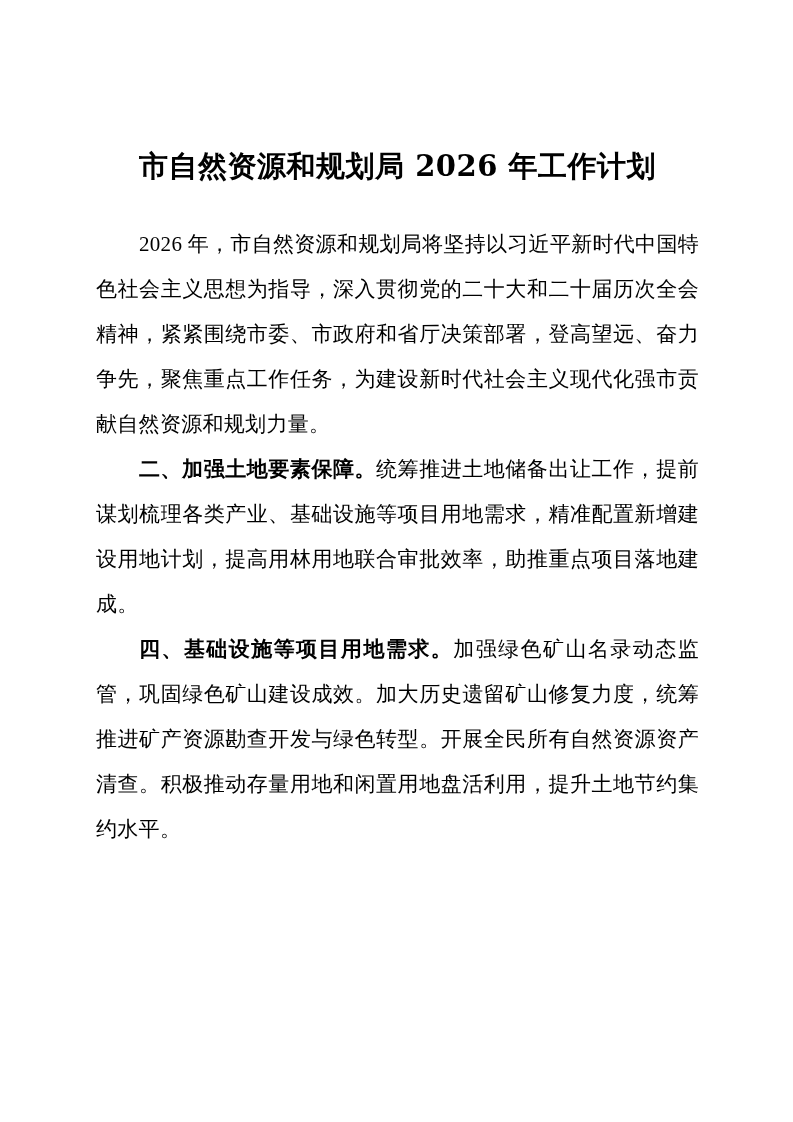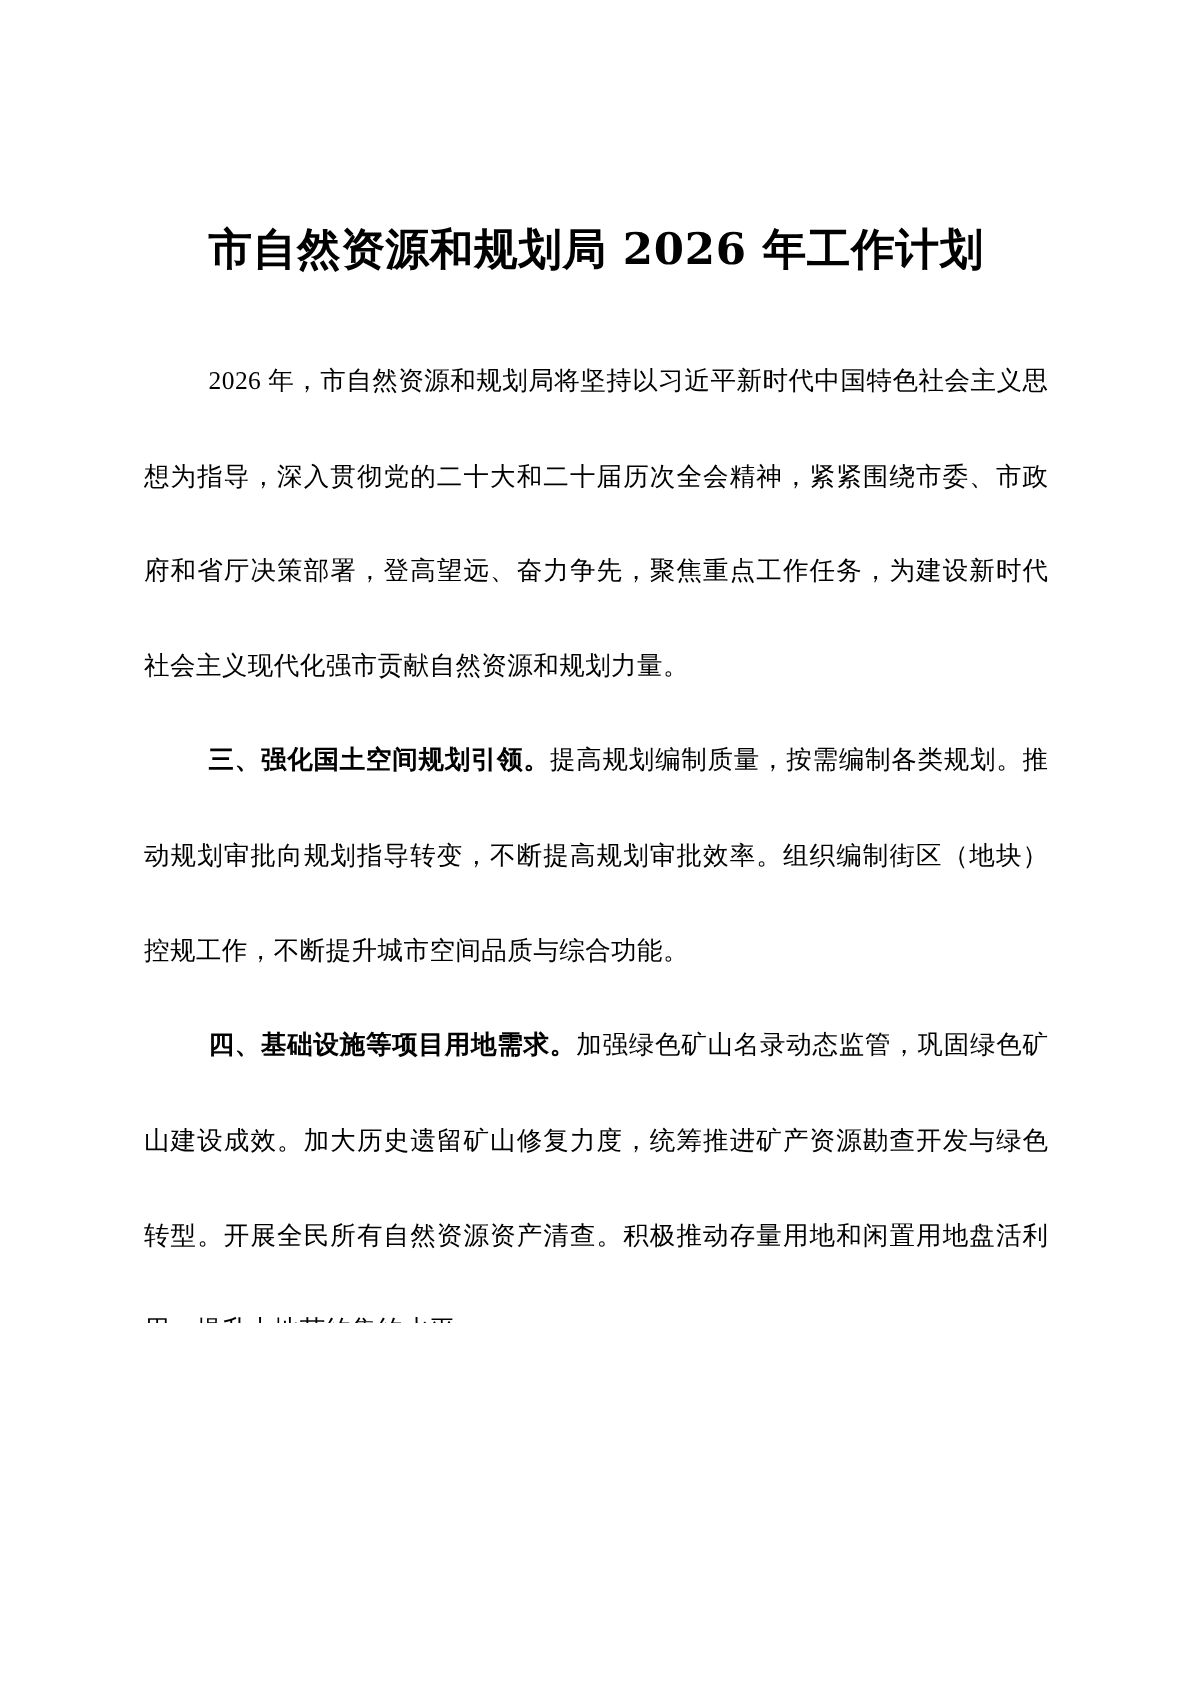--- a/index.html
+++ b/index.html
@@ -22,22 +22,22 @@
     margin: 0 0 36px 0;
     font-size: 29px;
     font-weight: bold;
     text-align: center;
     line-height: 40px;
     font-family: "DejaVu Serif", "Liberation Serif", serif;
     letter-spacing: 0.5px;
   }
   .doc-body p {
     margin: 0;
-    font-size: 17px;
-    line-height: 63px;
+    font-size: 21px;
+    line-height: 45px;
     text-align: justify;
     text-indent: 43px;
     letter-spacing: 0.3px;
   }
   .para-lead {
     font-weight: bold;
     font-family: "DejaVu Sans", "Liberation Sans", sans-serif;
   }
   .page-number {
     position: absolute;
@@ -54,22 +54,22 @@
 
 <div class="page">
 
   <h1 class="doc-title">市自然资源和规划局 2026 年工作计划</h1>
 
   <div class="doc-body">
 
     <p><span class="para-lead"></span><span>2026 年，市自然资源和规划局将坚持以习近平新时代中国特色社会主义思想为指导，深入贯彻党的二十大和二十届历次全会精神，紧紧围绕市委、市政府和省厅决策部署，登高望远、奋力争先，聚焦重点工作任务，为建设新时代社会主义现代化强市贡献自然资源和规划力量。</span></p>
 
 
+    <p><span class="para-lead">二、加强土地要素保障。</span><span>统筹推进土地储备出让工作，提前谋划梳理各类产业、基础设施等项目用地需求，精准配置新增建设用地计划，提高用林用地联合审批效率，助推重点项目落地建成。</span></p>
 
-    <p><span class="para-lead">三、强化国土空间规划引领。</span><span>提高规划编制质量，按需编制各类规划。推动规划审批向规划指导转变，不断提高规划审批效率。组织编制街区（地块）控规工作，不断提升城市空间品质与综合功能。</span></p>
 
     <p><span class="para-lead">四、基础设施等项目用地需求。</span><span>加强绿色矿山名录动态监管，巩固绿色矿山建设成效。加大历史遗留矿山修复力度，统筹推进矿产资源勘查开发与绿色转型。开展全民所有自然资源资产清查。积极推动存量用地和闲置用地盘活利用，提升土地节约集约水平。</span></p>
 
   </div>
 
   <div class="page-number">— 1 —</div>
 
 </div>
 
 </body></html>

